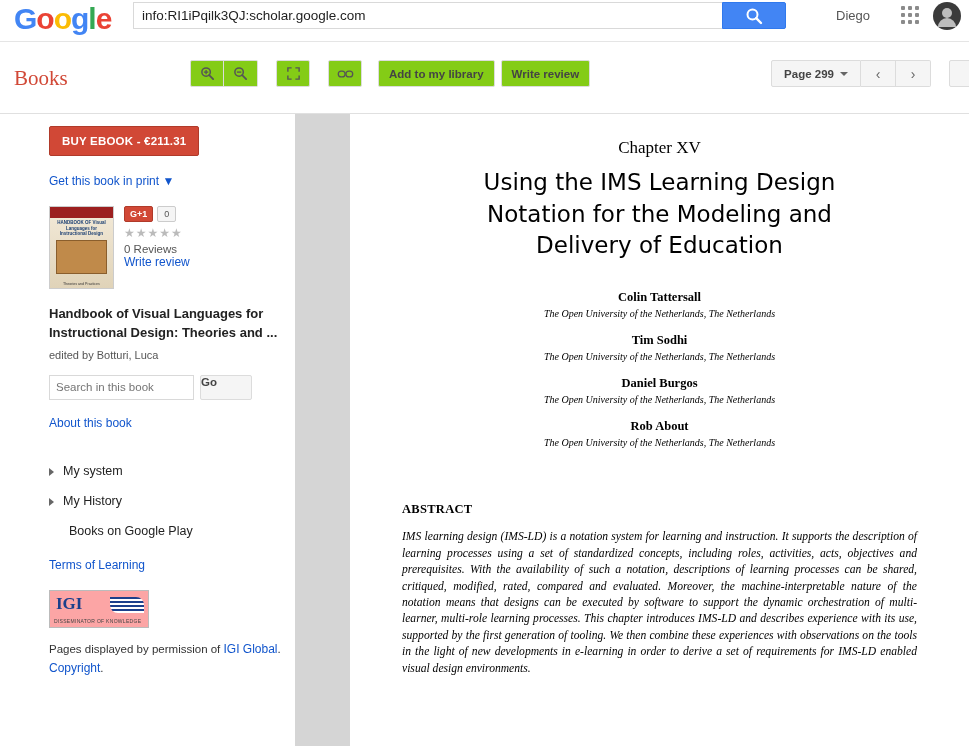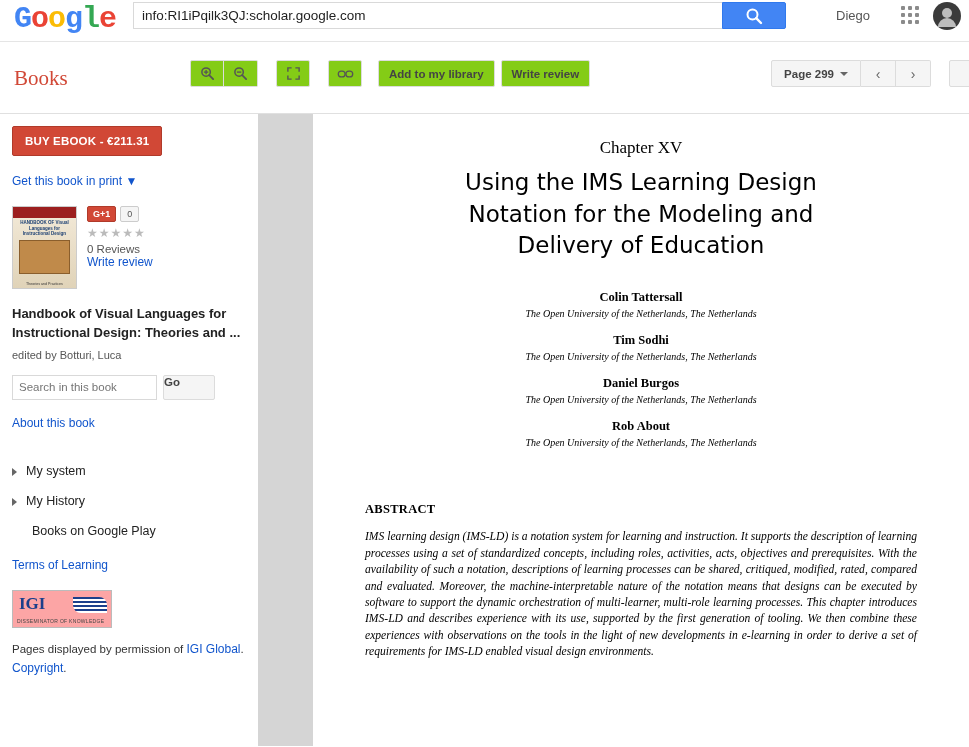--- a/index.html
+++ b/index.html
@@ -15,21 +15,21 @@
   .topbar {
     position: relative;
     height: 42px;
     background: #fff;
     border-bottom: 1px solid #e5e5e5;
   }
   .g-logo {
     position: absolute; left: 14px; top: 2px;
     font-size: 30px; font-weight: bold;
     letter-spacing: -1px;
-    font-family: Liberation Mono, monospace;
+    font-family: Liberation Sans, sans-serif;
   }
   .g-logo span:nth-child(1){color:#4285F4;}
   .g-logo span:nth-child(2){color:#EA4335;}
   .g-logo span:nth-child(3){color:#FBBC05;}
   .g-logo span:nth-child(4){color:#4285F4;}
   .g-logo span:nth-child(5){color:#34A853;}
   .g-logo span:nth-child(6){color:#EA4335;}
 
   .searchwrap {
     position: absolute; left: 133px; top: 2px;
@@ -141,20 +141,21 @@
   }
 
   
   .layout { display: flex; height: calc(747px - 42px - 73px); }
   .sidebar {
     width: 258px; flex: 0 0 258px;
     background: #fff;
     padding: 12px 12px 0 12px;
     border-right: 1px solid #fff;
     overflow: hidden;
+    margin-left: 37px;
   }
   .buy-btn {
     display: inline-block;
     background: #d14836;
     color: #fff;
     font-size: 11.5px;
     font-weight: bold;
     padding: 8px 12px;
     border-radius: 2px;
     border: 1px solid #b03a2a;

